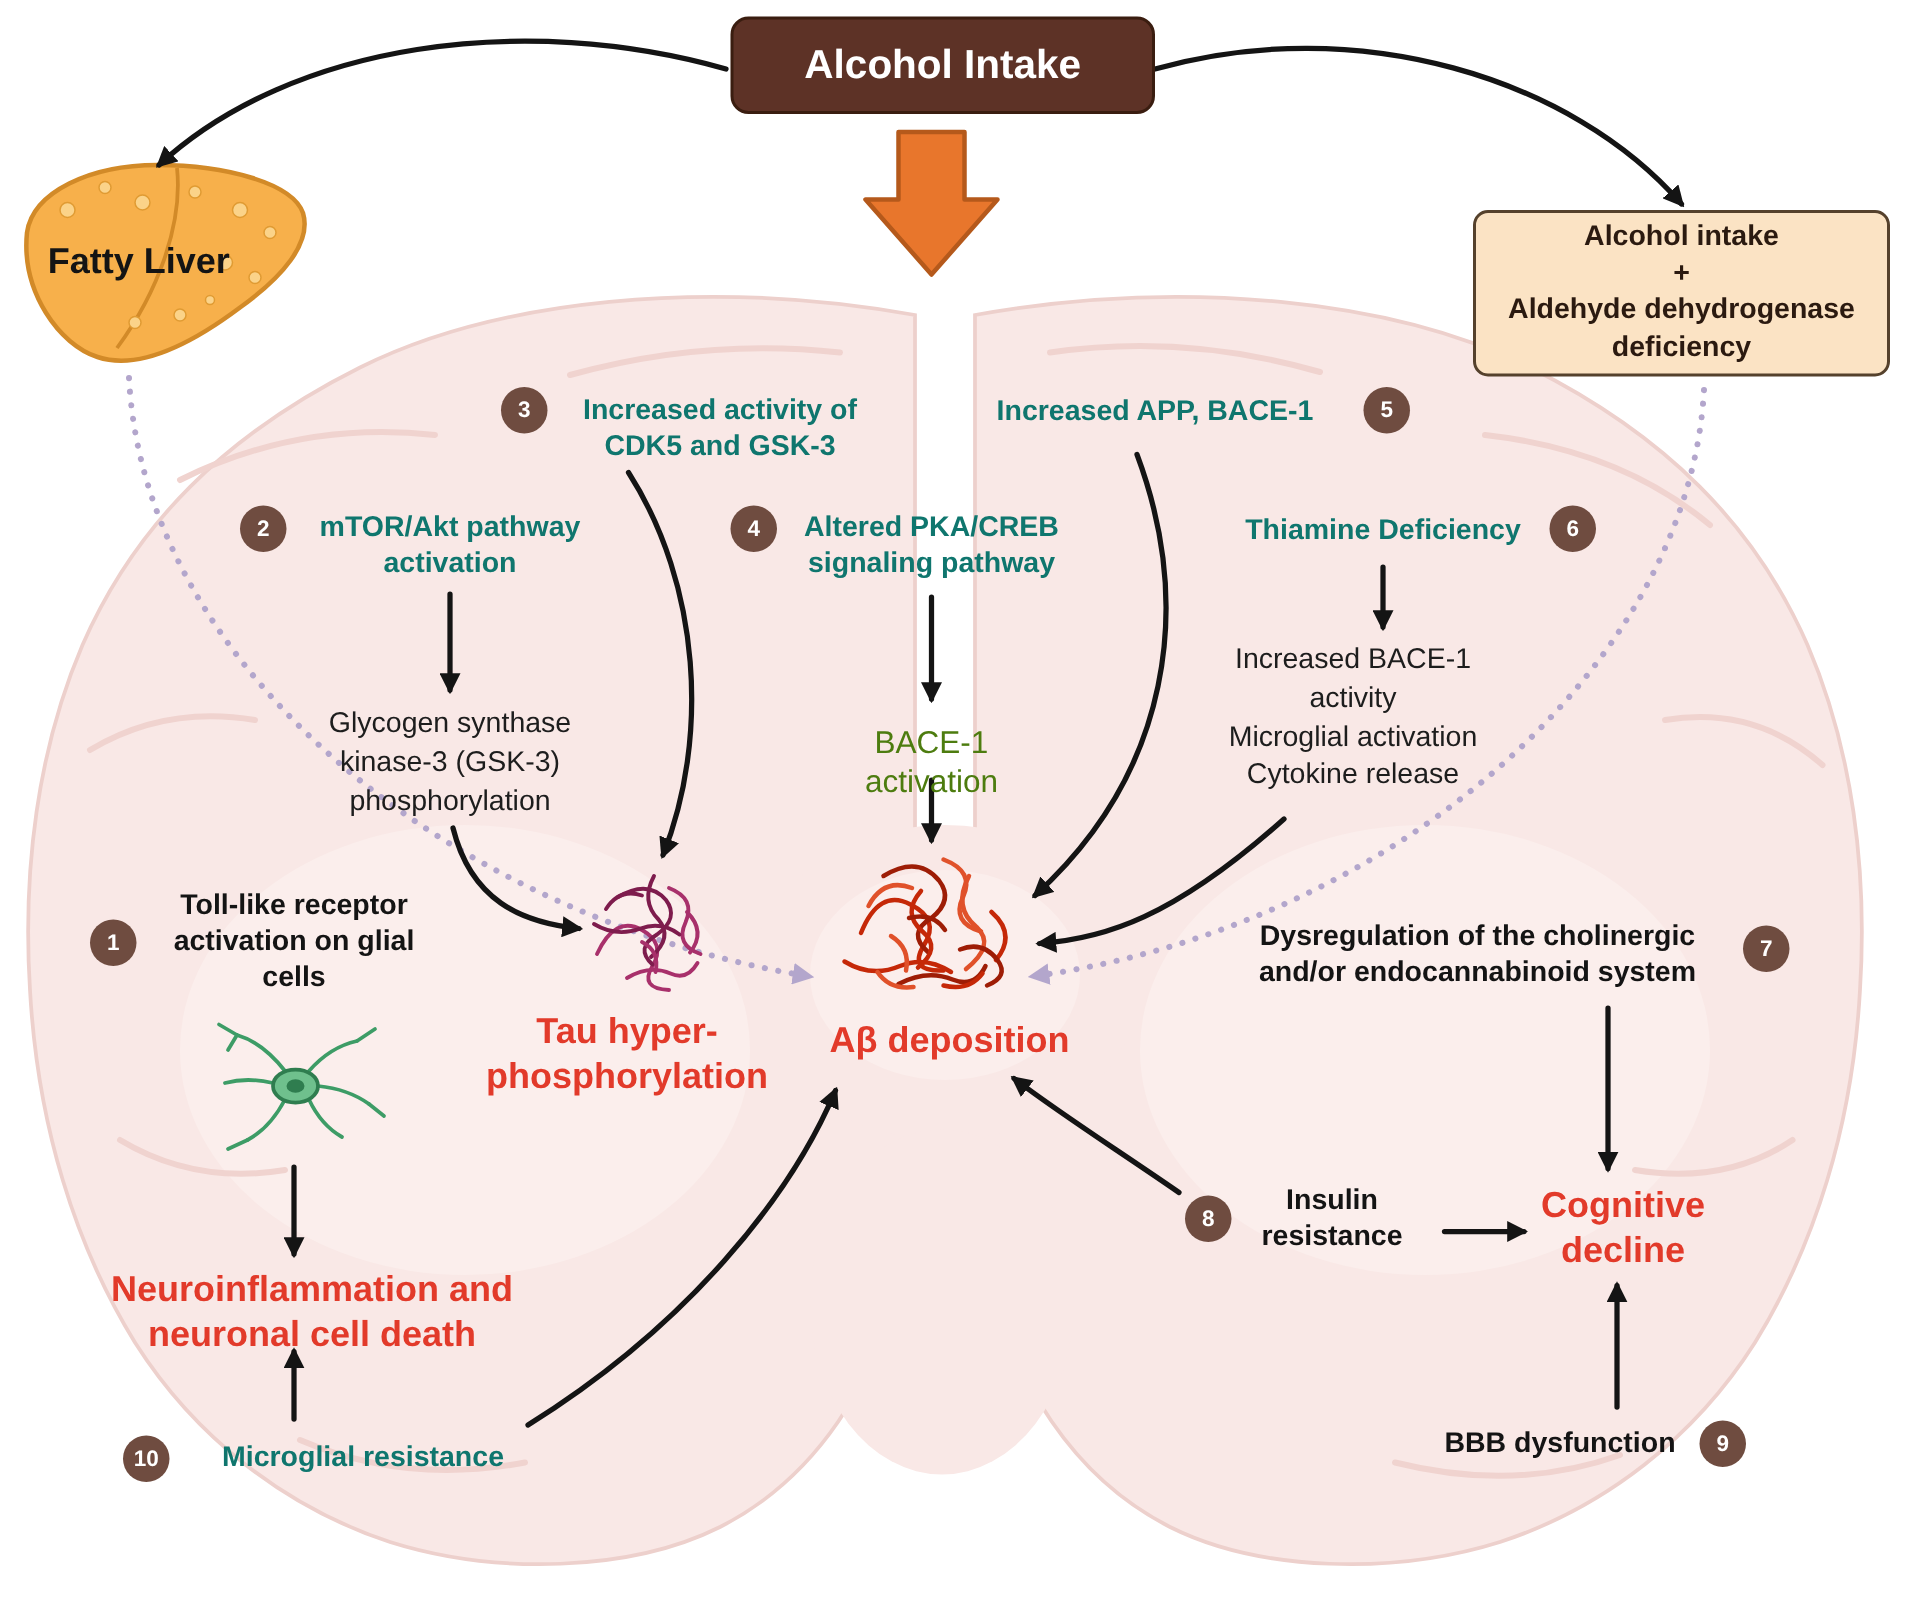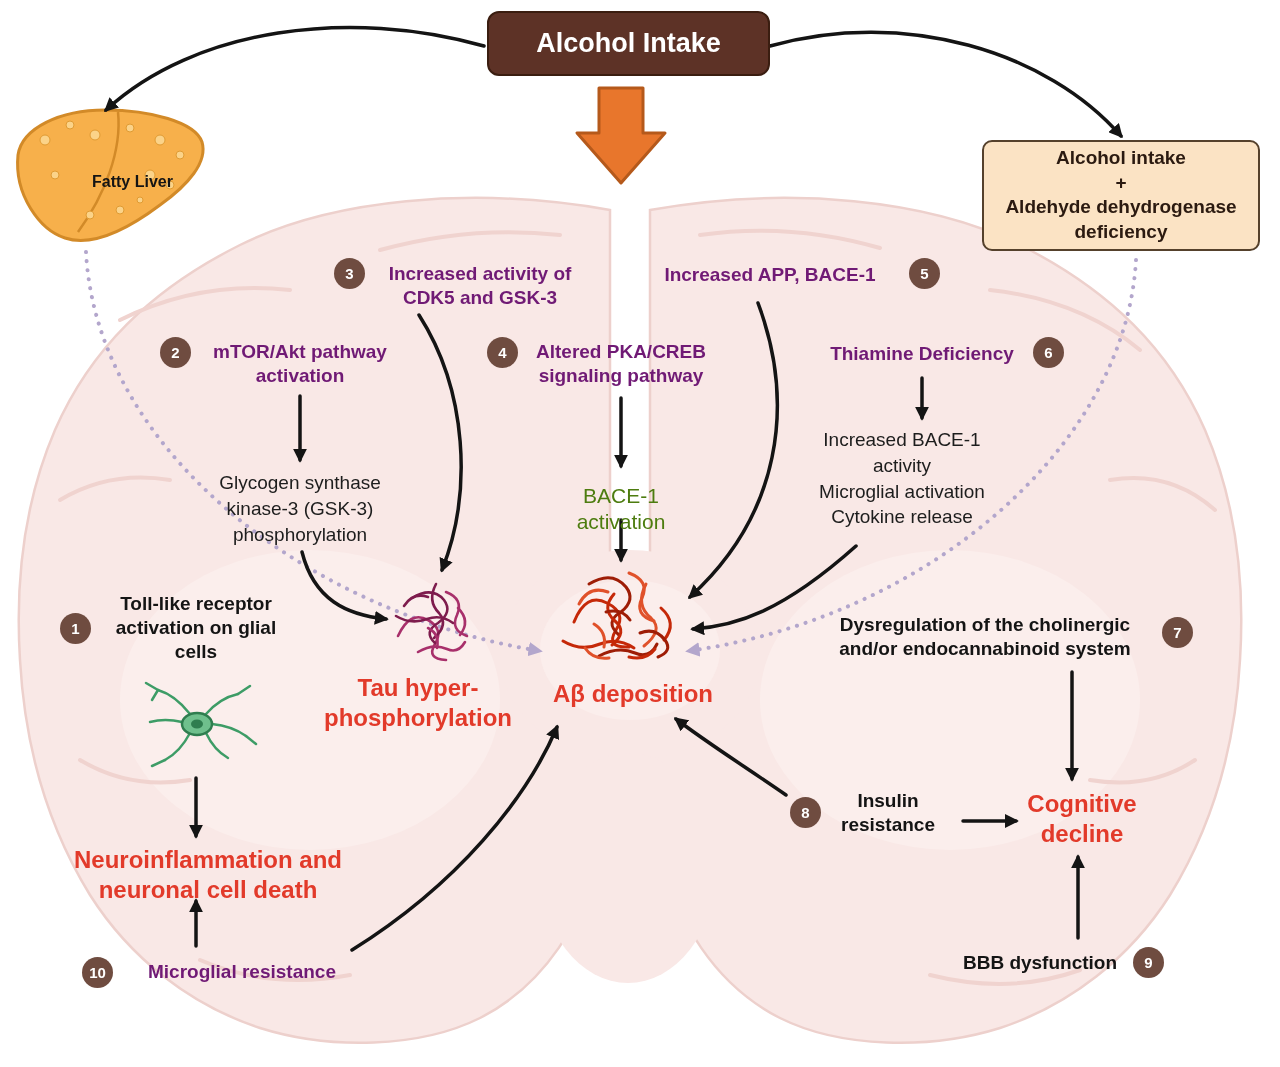--- a/index.html
+++ b/index.html
@@ -1,21 +1,21 @@
 <!DOCTYPE html>
 <html><head>
 <meta charset="utf-8">
 <style>
   html,body{margin:0;padding:0;background:#ffffff;}
   #stage{position:relative;width:1280px;height:1067px;background:#ffffff;overflow:hidden;
          font-family:"Liberation Sans",sans-serif;}
   #art{position:absolute;left:0;top:0;width:1280px;height:1067px;}
   .lbl{position:absolute;text-align:center;white-space:pre-line;line-height:1.26;z-index:5;}
   .bold-black{font-weight:700;color:#141414;font-size:19px;}
-  .bold-maroon{font-weight:700;color:#701a75;font-size:19px;}
+  .bold-maroon{font-weight:700;color:#0f766e;font-size:19px;}
   .bold-red{font-weight:700;color:#e23a2a;font-size:24px;}
   .plain{color:#1d1d1d;font-size:19px;font-weight:400;}
   .small-plain{color:#4d7c0f;font-size:21px;font-weight:400;}
   .num{position:absolute;width:31px;height:31px;border-radius:50%;background:#6f4c40;color:#ffffff;
        font-weight:700;font-size:15px;display:flex;align-items:center;justify-content:center;z-index:6;}
   #alcohol-box{position:absolute;left:487px;top:11px;width:279px;height:61px;background:#5d3226;
        border:2px solid #3a1d10;border-radius:12px;display:flex;align-items:center;justify-content:center;
        color:#ffffff;font-weight:700;font-size:27px;z-index:6;}
   #aldh-box{position:absolute;left:982px;top:140px;width:278px;min-height:108px;background:#fbe3c4;
        border:2px solid #55412c;border-radius:10px;display:flex;align-items:center;justify-content:center;
@@ -159,21 +159,21 @@
   </svg>
 
   <div id="alcohol-box">
     <span>Alcohol Intake</span>
   </div>
   <div id="aldh-box">Alcohol intake
 +
 Aldehyde dehydrogenase
 deficiency</div>
 
-  <div class="lbl bold-black" style="left:20px;top:172px;width:145px;font-size:16px;padding-left:40px;">Fatty Liver</div>
+  <div class="lbl bold-black" style="left:20px;top:160px;width:145px;font-size:24px;">Fatty Liver</div>
 
   <div class="num" style="left:60px;top:613px;">1</div>
   <div class="num" style="left:160px;top:337px;">2</div>
   <div class="num" style="left:334px;top:258px;">3</div>
   <div class="num" style="left:487px;top:337px;">4</div>
   <div class="num" style="left:909px;top:258px;">5</div>
   <div class="num" style="left:1033px;top:337px;">6</div>
   <div class="num" style="left:1162px;top:617px;">7</div>
   <div class="num" style="left:790px;top:797px;">8</div>
   <div class="num" style="left:1133px;top:947px;">9</div>

